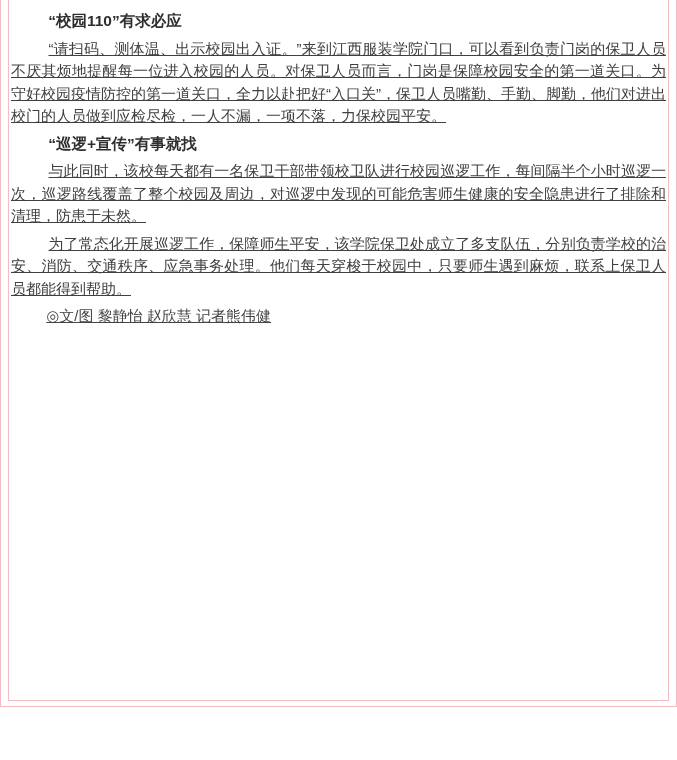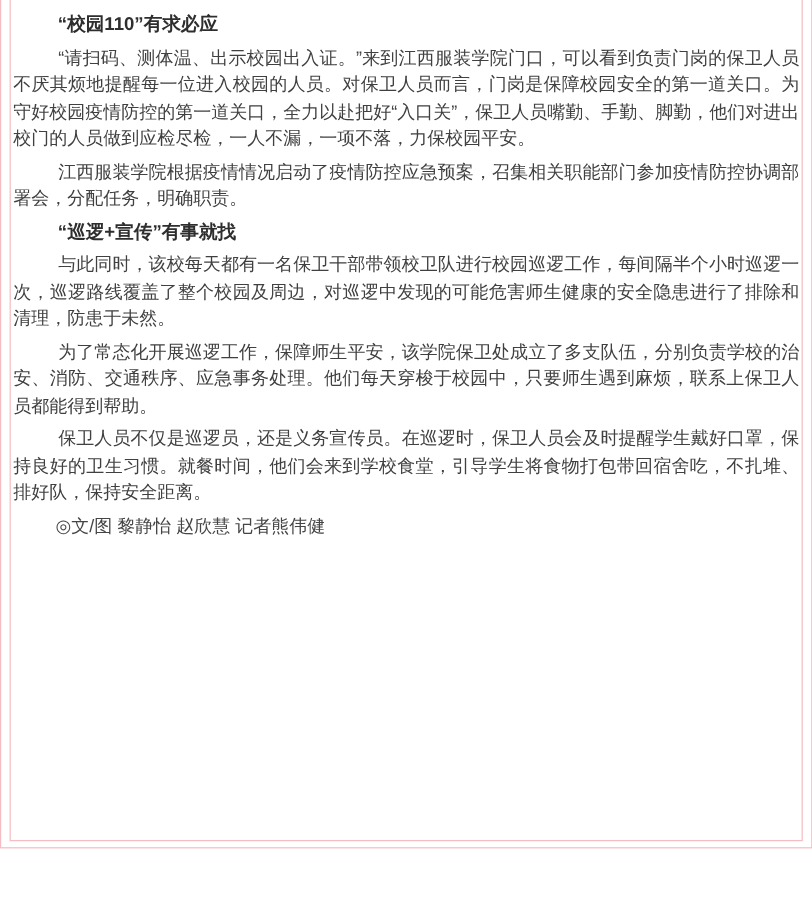--- a/index.html
+++ b/index.html
@@ -39,20 +39,21 @@
     top: 21px;
     color: #404040;
   }
   .content p {
     margin: 0 0 5px 0;
     font-size: 15px;
     line-height: 22.5px;
     text-indent: 2.5em;
     text-align: justify;
     color: #404040;
+    text-decoration: underline;
   }
   .content h2 {
     margin: 0 0 5px 0;
     font-size: 15.5px;
     line-height: 22.5px;
     font-weight: bold;
     text-indent: 2.4em;
     color: #2e2e2e;
   }
   .content p.byline {
@@ -63,21 +64,19 @@
 </style>
 </head>
 <body>
 
 <div class="page">
   <div class="outer-frame"></div>
   <div class="inner-frame">
     <article class="content" id="article-content">
         <h2>“校园110”有求必应</h2>
         <p>“请扫码、测体温、出示校园出入证。”来到江西服装学院门口，可以看到负责门岗的保卫人员不厌其烦地提醒每一位进入校园的人员。对保卫人员而言，门岗是保障校园安全的第一道关口。为守好校园疫情防控的第一道关口，全力以赴把好“入口关”，保卫人员嘴勤、手勤、脚勤，他们对进出校门的人员做到应检尽检，一人不漏，一项不落，力保校园平安。</p>
-        <p>江西服装学院根据疫情情况启动了疫情防控应急预案，召集相关职能部门参加疫情防控协调部署会，分配任务，明确职责。</p>
         <h2>“巡逻+宣传”有事就找</h2>
         <p>与此同时，该校每天都有一名保卫干部带领校卫队进行校园巡逻工作，每间隔半个小时巡逻一次，巡逻路线覆盖了整个校园及周边，对巡逻中发现的可能危害师生健康的安全隐患进行了排除和清理，防患于未然。</p>
         <p>为了常态化开展巡逻工作，保障师生平安，该学院保卫处成立了多支队伍，分别负责学校的治安、消防、交通秩序、应急事务处理。他们每天穿梭于校园中，只要师生遇到麻烦，联系上保卫人员都能得到帮助。</p>
-        <p>保卫人员不仅是巡逻员，还是义务宣传员。在巡逻时，保卫人员会及时提醒学生戴好口罩，保持良好的卫生习惯。就餐时间，他们会来到学校食堂，引导学生将食物打包带回宿舍吃，不扎堆、排好队，保持安全距离。</p>
         <p class="byline">◎文/图 黎静怡 赵欣慧 记者熊伟健</p>
       </article>
   </div>
 </div>
 
 </body></html>

